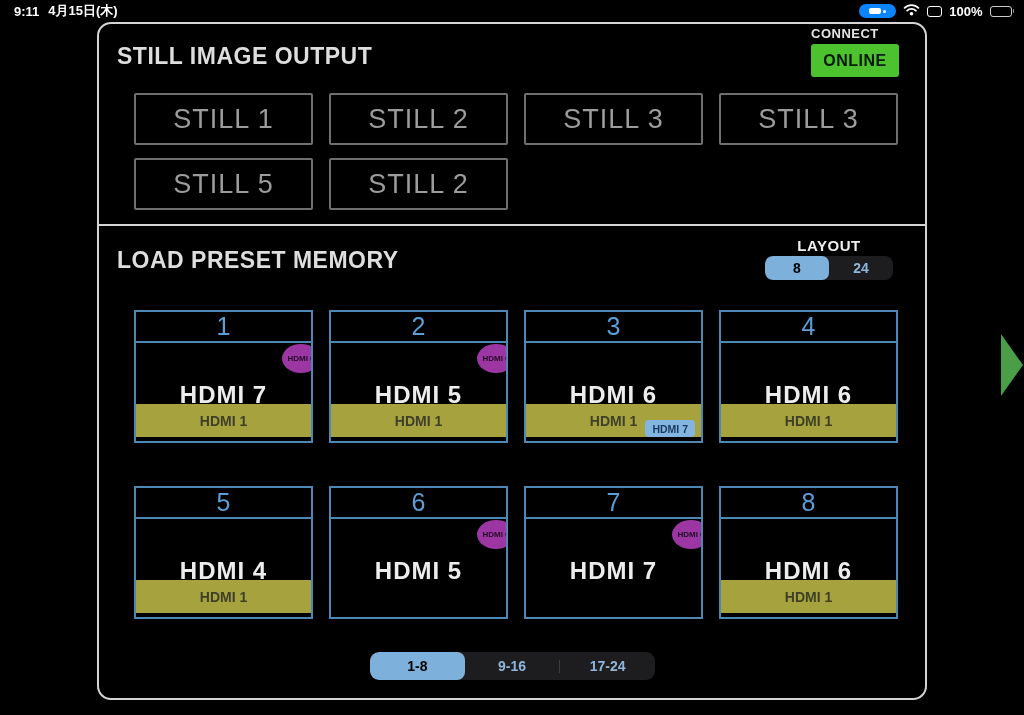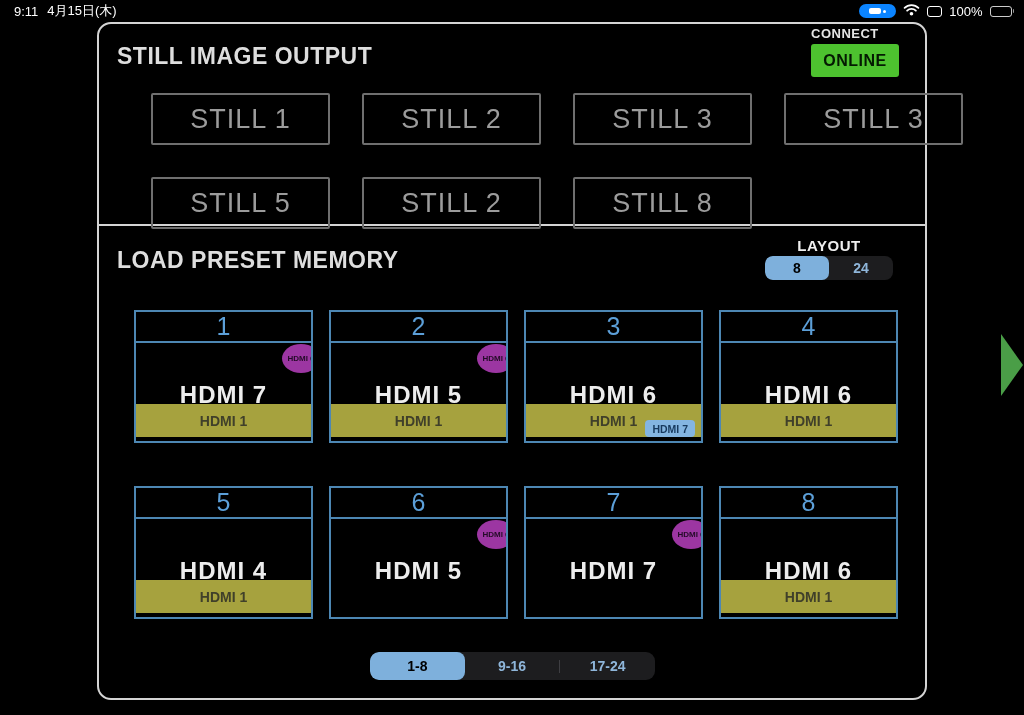--- a/index.html
+++ b/index.html
@@ -1,20 +1,20 @@
 <!DOCTYPE html>
 <html><head>
 <meta charset="utf-8">
 <style>
   * { margin:0; padding:0; box-sizing:border-box; }
   html,body { width:1024px; height:715px; background:#000; font-family:"Liberation Sans","DejaVu Sans",sans-serif; color:#fff; overflow:hidden; }
   #screen { position:relative; width:1024px; height:715px; background:#000; }
 
   
-  .status-bar { position:absolute; top:0; left:0; right:0; height:22px; display:flex; justify-content:space-between; align-items:center; padding:0 10px 0 14px; font-size:13px; font-weight:400; color:#fff; }
+  .status-bar { position:absolute; top:0; left:0; right:0; height:22px; display:flex; justify-content:space-between; align-items:center; padding:0 10px 0 14px; font-size:13px; font-weight:700; color:#fff; }
   .sb-left { display:flex; gap:9px; align-items:center; }
   .sb-right { display:flex; gap:7px; align-items:center; }
   .bt-pill { width:37px; height:14px; background:#0b84ff; border-radius:8px; display:flex; align-items:center; justify-content:center; gap:2px; }
   .bt-pill .bat { width:12px; height:6px; background:#fff; border-radius:2px; }
   .bt-pill .dot { width:3px; height:3px; background:#fff; border-radius:50%; }
   .mirror-icon { width:15px; height:11px; border:1.5px solid #fff; border-radius:3px; }
   .battery { display:flex; align-items:center; }
   .battery .shell { width:22px; height:11px; border:1px solid rgba(255,255,255,.8); border-radius:3px; padding:1px; }
   .battery .fill { width:100%; height:100%; background:#fff; border-radius:1.5px; }
   .battery .cap { width:1.5px; height:4px; background:rgba(255,255,255,.6); margin-left:1px; border-radius:0 1px 1px 0; }
@@ -23,21 +23,21 @@
   .panel { position:absolute; left:97px; top:22px; width:830px; height:678px; border:2px solid #d4d4d4; border-radius:14px; background:#000; }
 
   .still-section { position:absolute; top:0; left:0; right:0; height:202px; border-bottom:2px solid #d4d4d4; }
   .section-title { position:absolute; left:18px; font-size:23px; font-weight:800; letter-spacing:.5px; color:#dedede; white-space:nowrap; }
   .still-title { top:19px; }
 
   .connect-area { position:absolute; right:18px; top:2px; width:96px; display:flex; flex-direction:column; align-items:flex-start; }
   .connect-label { font-size:13px; font-weight:600; color:#e4e4e4; letter-spacing:.5px; }
   .online-btn { margin-top:3px; width:88px; height:33px; background:#4dc22f; color:#041a02; border:none; border-radius:3px; font-size:16px; font-weight:700; letter-spacing:.5px; font-family:inherit; }
 
-  .still-grid { position:absolute; left:52px; top:69px; display:grid; grid-template-columns:repeat(4,179px); grid-auto-rows:52px; column-gap:16px; row-gap:13px;gap:32px; }
+  .still-grid { position:absolute; left:35px; top:69px; display:grid; grid-template-columns:repeat(4,179px); grid-auto-rows:52px; column-gap:16px; row-gap:13px; }
   .still-btn { background:transparent; border:2px solid #6f6f6f; border-radius:2px; color:#9c9c9c; font-size:27px; letter-spacing:1px; font-family:inherit; display:flex; align-items:center; justify-content:center; }
 
   .preset-section { position:absolute; top:204px; left:0; right:0; bottom:0; }
   .preset-title { top:19px; }
 
   .layout-label { position:absolute; left:666px; top:9px; width:128px; text-align:center; font-size:15px; font-weight:700; color:#eee; letter-spacing:.5px; }
   .seg { background:#1d1d1f; border-radius:8px; display:flex; align-items:center; overflow:hidden; }
   .layout-seg { position:absolute; left:666px; top:28px; width:128px; height:24px; }
   .seg .opt { flex:1; height:100%; display:flex; align-items:center; justify-content:center; font-size:14px; font-weight:700; color:#8fb6da; cursor:default; }
   .seg .opt.selected { background:#7eb0dc; color:#000; border-radius:7px; }
@@ -100,21 +100,20 @@
         <button class="online-btn">ONLINE</button>
       </div>
 
       <div class="still-grid">
         <button class="still-btn">STILL 1</button>
         <button class="still-btn">STILL 2</button>
         <button class="still-btn">STILL 3</button>
         <button class="still-btn">STILL 3</button>
         <button class="still-btn">STILL 5</button>
         <button class="still-btn">STILL 2</button>
-        <button class="still-btn">STILL 8</button>
       </div>
     </div>
 
     <div class="preset-section">
       <div class="section-title preset-title">LOAD PRESET MEMORY</div>
 
       <div class="layout-label">LAYOUT</div>
       <div class="seg layout-seg">
         <div class="opt selected">8</div>
         <div class="opt">24</div>

